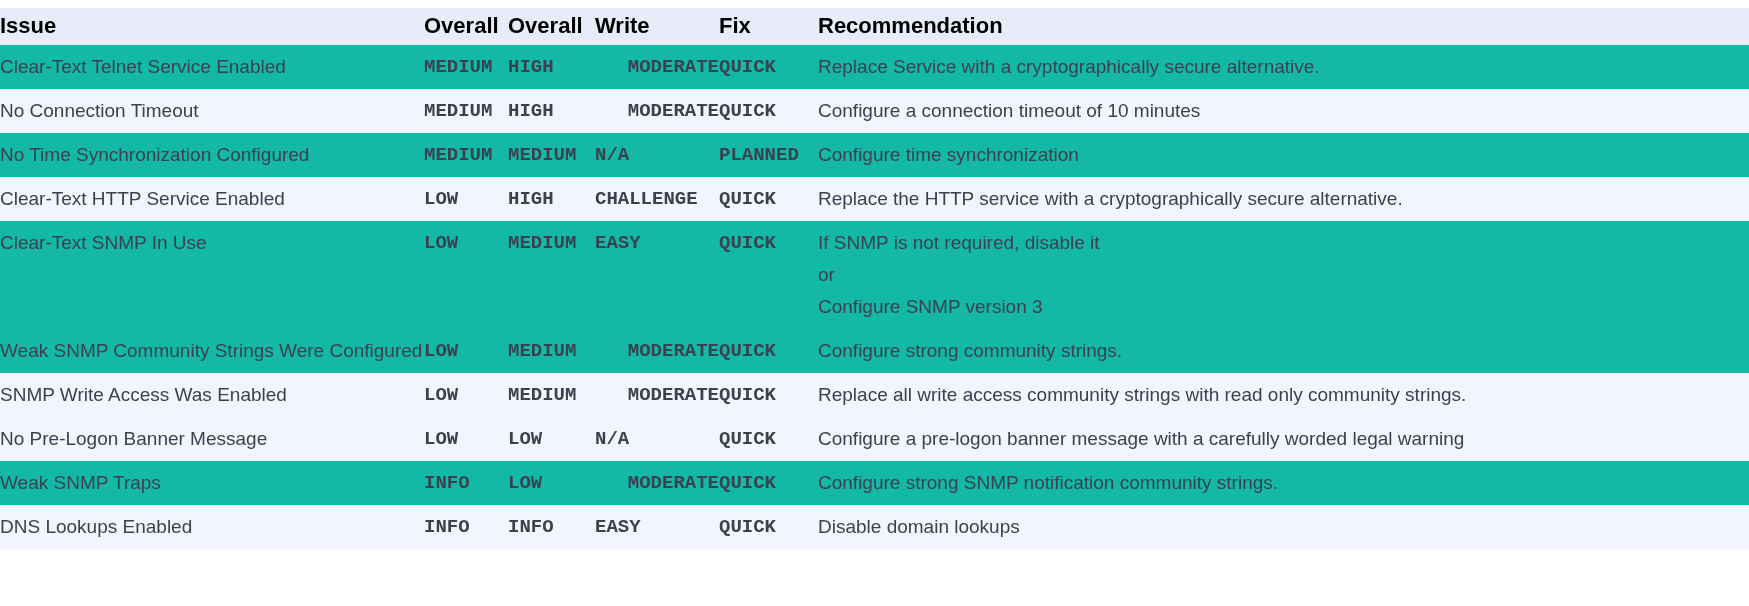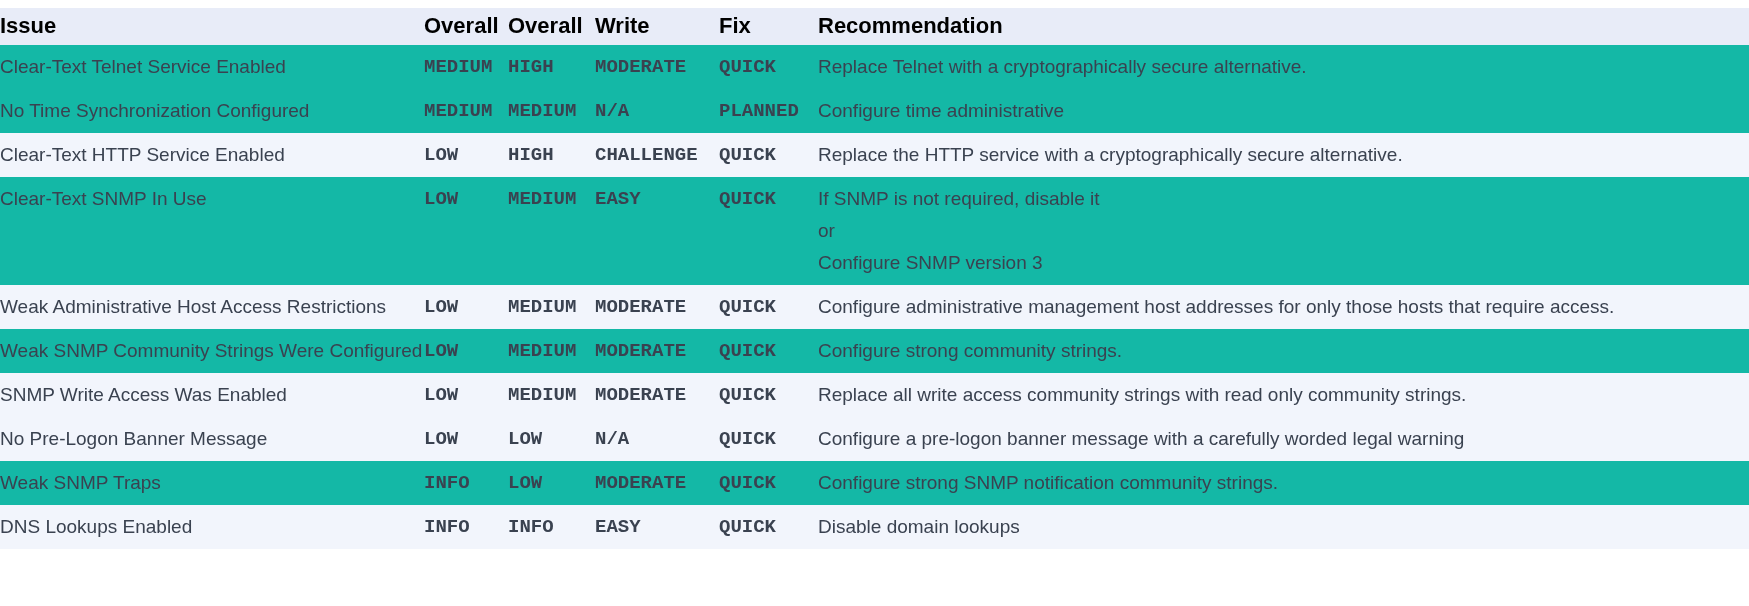--- a/index.html
+++ b/index.html
@@ -47,21 +47,21 @@
   td.issue{padding-right:14px;}
   td.rec{padding-left:4px;white-space:pre-line;}
   td.rating{font-weight:bold;white-space:nowrap;font-family:Liberation Mono, monospace;}
   td.rating.ralign{text-align:left;padding-right:9px;}
 
   
   .sv-high      {color:#e0940e;}
   .sv-medium    {color:#e9e50c;}
   .sv-low       {color:#9bcd1f;}
   .sv-info      {color:#2f8b2f;margin-left:44px;}
-  .sv-moderate  {color:#dde70c;}
+  .sv-moderate  {color:#dde70c;text-align:right;}
   .sv-challenge {color:#82c522;}
   .sv-easy      {color:#e0940e;}
   .sv-quick     {color:#2f8b2f;}
   .sv-planned   {color:#e9e50c;}
 </style>
 </head>
 <body>
 
 <table id="findings-table">
   <colgroup>
@@ -82,55 +82,55 @@
       <th>Recommendation</th>
     </tr>
   </thead>
   <tbody id="findings-body">
       <tr class="odd">
         <td class="issue">Clear-Text Telnet Service Enabled</td>
         <td class="rating sv-medium">MEDIUM</td>
         <td class="rating sv-high">HIGH</td>
         <td class="rating sv-moderate">MODERATE</td>
         <td class="rating sv-quick">QUICK</td>
-        <td class="rec">Replace Telnet with a cryptographically secure alternative.</td>
+        <td class="rec">Replace Service with a cryptographically secure alternative.</td>
+      </tr>
+      <tr class="even">
+        <td class="issue">No Connection Timeout</td>
+        <td class="rating sv-medium">MEDIUM</td>
+        <td class="rating sv-high">HIGH</td>
+        <td class="rating sv-moderate">MODERATE</td>
+        <td class="rating sv-quick">QUICK</td>
+        <td class="rec">Configure a connection timeout of 10 minutes</td>
       </tr>
       <tr class="odd">
         <td class="issue">No Time Synchronization Configured</td>
         <td class="rating sv-medium">MEDIUM</td>
         <td class="rating sv-medium">MEDIUM</td>
         <td class="rating sv-n-a">N/A</td>
         <td class="rating sv-planned ralign">PLANNED</td>
-        <td class="rec">Configure time administrative</td>
+        <td class="rec">Configure time synchronization</td>
       </tr>
       <tr class="even">
         <td class="issue">Clear-Text HTTP Service Enabled</td>
         <td class="rating sv-low">LOW</td>
         <td class="rating sv-high">HIGH</td>
         <td class="rating sv-challenge">CHALLENGE</td>
         <td class="rating sv-quick">QUICK</td>
         <td class="rec">Replace the HTTP service with a cryptographically secure alternative.</td>
       </tr>
       <tr class="odd">
         <td class="issue">Clear-Text SNMP In Use</td>
         <td class="rating sv-low">LOW</td>
         <td class="rating sv-medium">MEDIUM</td>
         <td class="rating sv-easy">EASY</td>
         <td class="rating sv-quick">QUICK</td>
         <td class="rec">If SNMP is not required, disable it
 or
 Configure SNMP version 3</td>
-      </tr>
-      <tr class="even">
-        <td class="issue">Weak Administrative Host Access Restrictions</td>
-        <td class="rating sv-low">LOW</td>
-        <td class="rating sv-medium">MEDIUM</td>
-        <td class="rating sv-moderate">MODERATE</td>
-        <td class="rating sv-quick">QUICK</td>
-        <td class="rec">Configure administrative management host addresses for only those hosts that require access.</td>
       </tr>
       <tr class="odd">
         <td class="issue">Weak SNMP Community Strings Were Configured</td>
         <td class="rating sv-low">LOW</td>
         <td class="rating sv-medium">MEDIUM</td>
         <td class="rating sv-moderate">MODERATE</td>
         <td class="rating sv-quick">QUICK</td>
         <td class="rec">Configure strong community strings.</td>
       </tr>
       <tr class="even">

